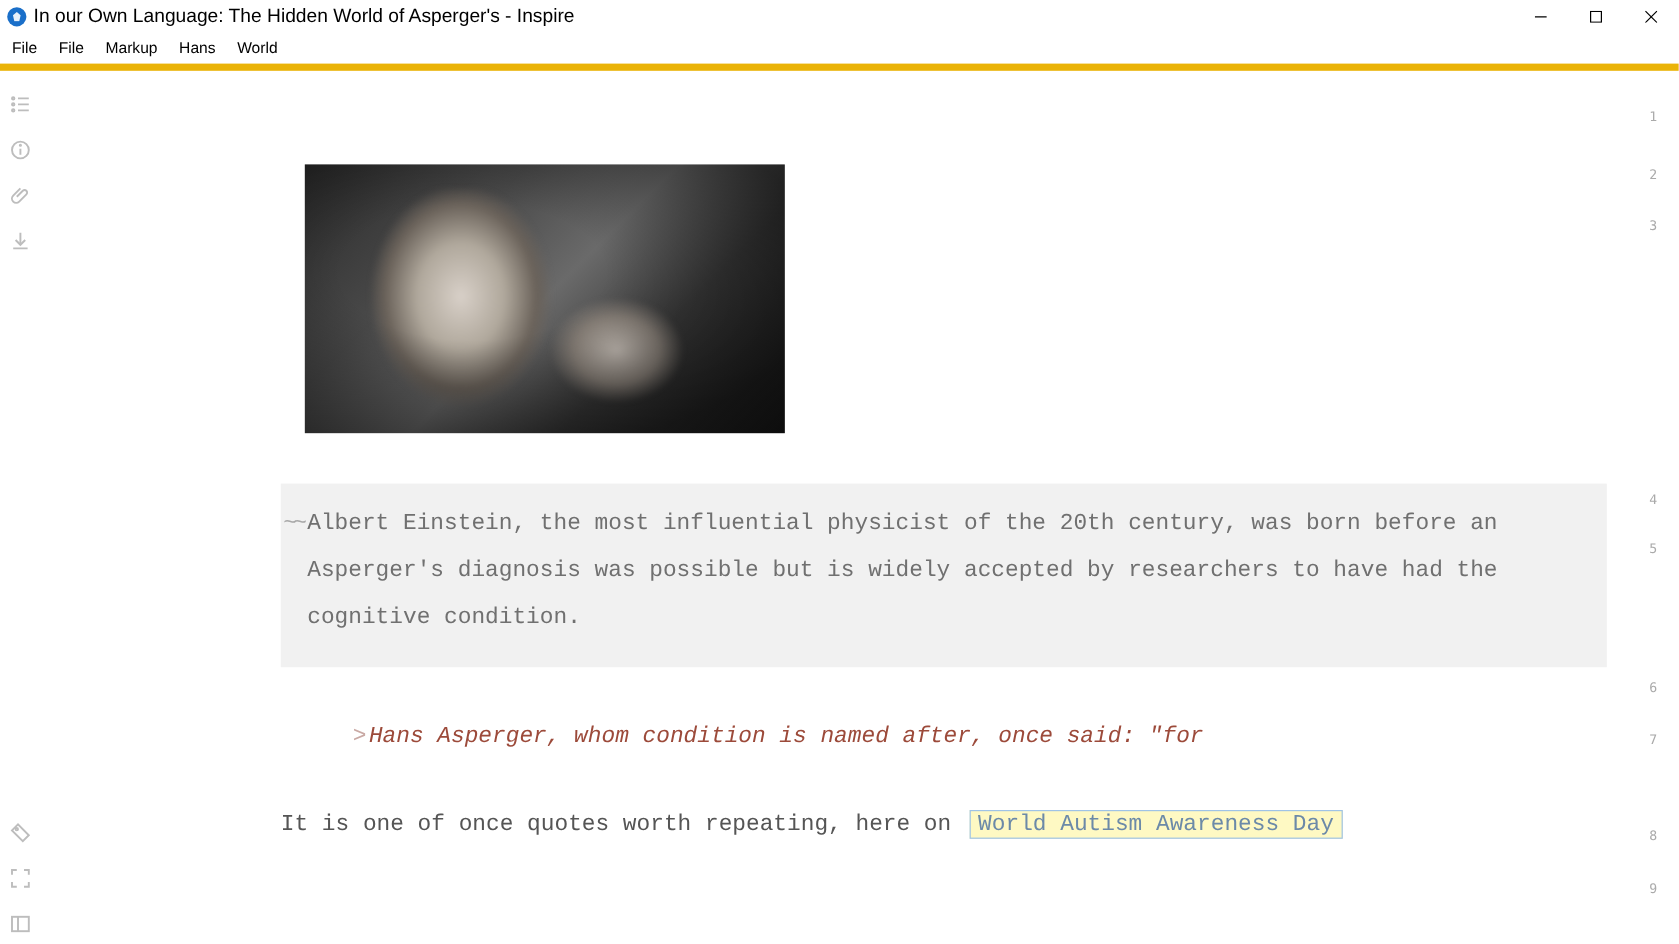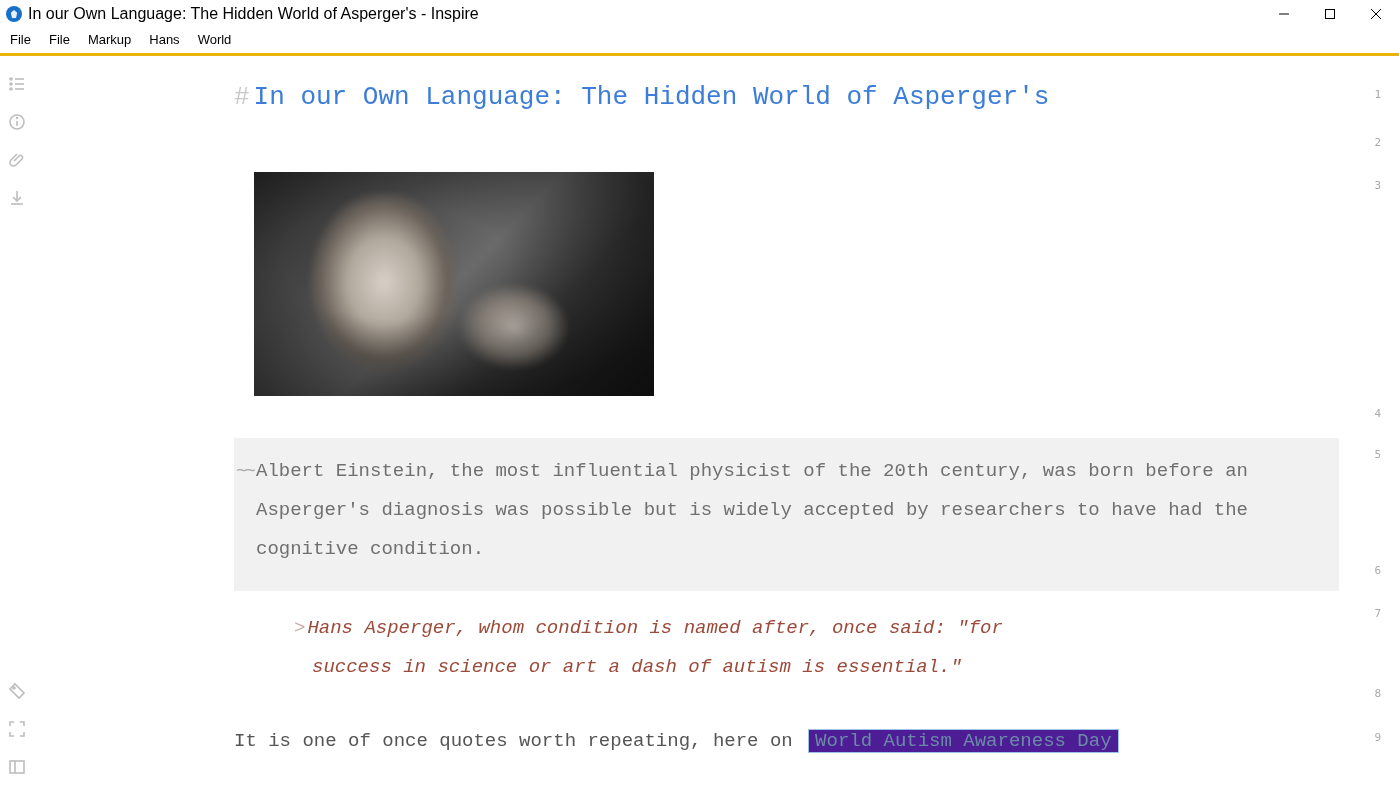--- a/index.html
+++ b/index.html
@@ -43,21 +43,21 @@
     display: flex; align-items: center; justify-content: center;
     font-size: 14px;
   }
   .win-btn svg { width: 10px; height: 10px; }
 
   .menubar {
     display: flex;
     gap: 18px;
     padding: 4px 10px 6px 10px;
     font-size: 13px;
-    border-bottom: 3px solid #eab308;
+    border-bottom: 6px solid #eab308;
   }
   .menubar .menu-item { cursor: default; }
 
   .workspace {
     display: flex;
     height: calc(787px - 28px - 28px);
   }
 
   .left-toolbar {
     width: 34px;
@@ -160,21 +160,21 @@
   .strike-block .tilde {
     position: absolute;
     left: 2px;
     top: 14px;
     color: #a8a8a8;
     font-size: 19px;
     letter-spacing: -3px;
   }
 
   .quote-block {
-    margin-top: 18px;
+    margin-top: 38px;
     margin-left: 60px;
     font-size: 19px;
     font-style: italic;
     color: #9c4a3a;
     line-height: 2.05;
     font-family: "Consolas","Courier New",monospace;
     position: relative;
   }
   .quote-block .gt {
     color: #c9a9a4;
@@ -184,21 +184,21 @@
 
   .body-line {
     margin-top: 42px;
     font-size: 19px;
     color: #555;
     font-family: "Consolas","Courier New",monospace;
   }
   .body-line .link-box {
     display: inline-block;
     border: 1px solid #9fc3e6;
-    background: #4c1d95;
+    background: #fef9c3;
     color: #6c8aa8;
     padding: 0 6px;
     margin-left: 4px;
   }
 </style>
 </head>
 <body>
 
 <div class="titlebar">
   <div class="app-icon"></div>
@@ -294,37 +294,33 @@
       <span class="ln" style="top:62px">2</span>
       <span class="ln" style="top:105px">3</span>
       <span class="ln" style="top:333px">4</span>
       <span class="ln" style="top:374px">5</span>
       <span class="ln" style="top:490px">6</span>
       <span class="ln" style="top:533px">7</span>
       <span class="ln" style="top:613px">8</span>
       <span class="ln" style="top:657px">9</span>
     </div>
 
-    <div class="doc-heading">
-      <span class="hash">#</span><span>In our Own Language: The Hidden World of Asperger's</span>
-    </div>
 
     <div class="image-block" title="Albert Einstein portrait">
       <div class="portrait"></div>
       <div class="dark-overlay"></div>
     </div>
 
     <div class="strike-block">
       <span class="tilde">~~</span>
       <span>Albert Einstein, the most influential physicist of the 20th century, was born before an Asperger's diagnosis was possible but is widely accepted by researchers to have had the cognitive condition.</span>
     </div>
 
     <div class="quote-block">
       <div><span class="gt">&gt;</span><span>Hans Asperger, whom condition is named after, once said: "for</span></div>
-      <div class="line2"><span>success in science or art a dash of autism is essential."</span></div>
     </div>
 
     <div class="body-line">
       <span>It is one of once quotes worth repeating, here on </span><span class="link-box">World Autism Awareness Day</span>
     </div>
 
   </div>
 </div>
 
 </body></html>

